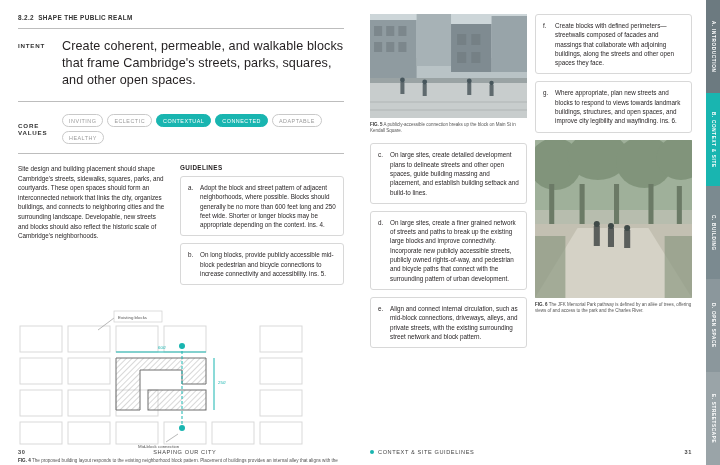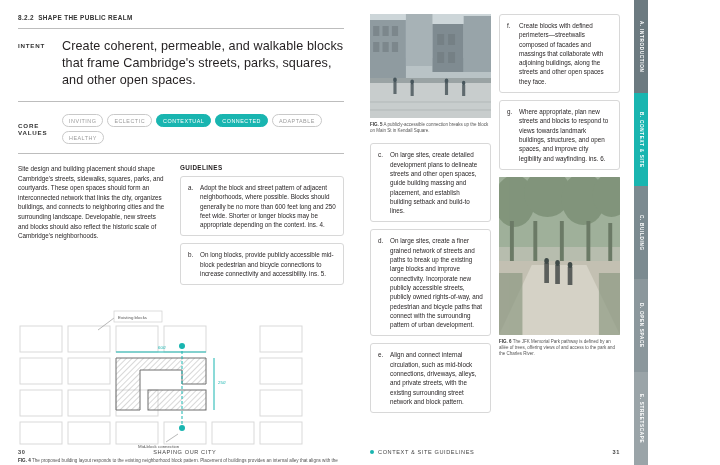--- a/index.html
+++ b/index.html
@@ -4,21 +4,21 @@
 <style>
   * { box-sizing: border-box; }
   html, body { margin: 0; padding: 0; }
   body {
     width: 720px; height: 465px;
     font-family: "Liberation Sans", sans-serif;
     background: #ffffff;
     color: #231f20;
     overflow: hidden;
   }
-  .spread { position: relative; width: 648px; height: 465px; display: flex; }
+  .spread { position: relative; width: 720px; height: 465px; display: flex; }
 
   
   .page-left {
     position: relative;
     width: 360px; height: 465px;
     padding: 14px 16px 0 18px;
     background: #ffffff;
   }
   .section-head {
     font-size: 6.4px; letter-spacing: .35px; color: #333; font-weight: 700;

